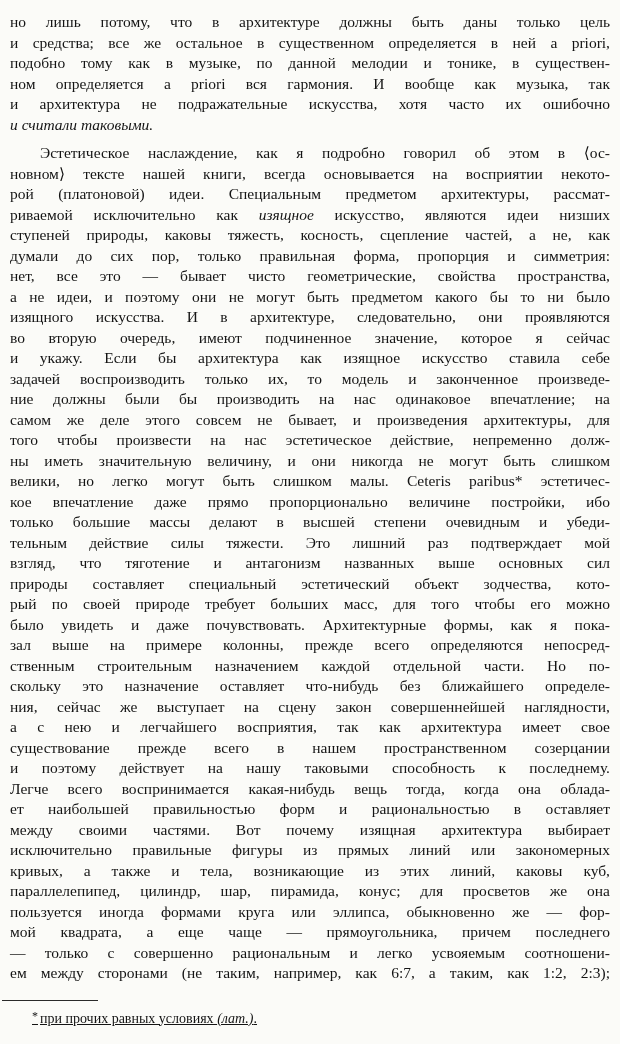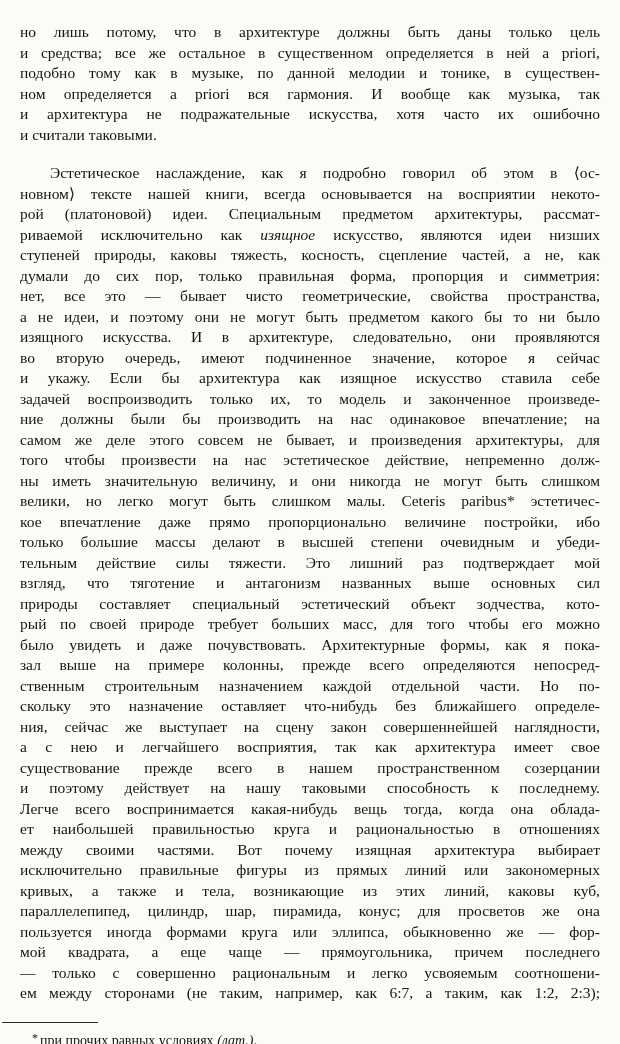--- a/index.html
+++ b/index.html
@@ -16,29 +16,30 @@
     color: #141414;
     font-family: "Liberation Serif", "DejaVu Serif", serif;
     box-sizing: border-box;
     padding: 4px 2px 0 2px;
     overflow: hidden;
   }
   .text-block {
     font-size: 15.5px;
     line-height: 20.5px;
   }
-  .paragraph { margin: 18px; }
+  .paragraph { margin: 8px; }
   .tline {
     text-align: justify;
     text-align-last: justify;
     text-justify: inter-word;
     white-space: normal;
   }
   .tline.last-left {
     text-align-last: left;
+    font-style: italic;
   }
   .tline.first-indent {
     text-indent: 30px;
   }
   .it { font-style: italic; }
   .footnote-rule {
     width: 96px;
     border: none;
     border-top: 1.5px solid #2a2a2a;
     margin: 16px 0 6px 0;
@@ -101,21 +102,21 @@
         <div class="tline">рый по своей природе требует больших масс, для того чтобы его можно</div>
         <div class="tline">было увидеть и даже почувствовать. Архитектурные формы, как я пока-</div>
         <div class="tline">зал выше на примере колонны, прежде всего определяются непосред-</div>
         <div class="tline">ственным строительным назначением каждой отдельной части. Но по-</div>
         <div class="tline">скольку это назначение оставляет что-нибудь без ближайшего определе-</div>
         <div class="tline">ния, сейчас же выступает на сцену закон совершеннейшей наглядности,</div>
         <div class="tline">а с нею и легчайшего восприятия, так как архитектура имеет свое</div>
         <div class="tline">существование прежде всего в нашем пространственном созерцании</div>
         <div class="tline">и поэтому действует на нашу таковыми способность к последнему.</div>
         <div class="tline">Легче всего воспринимается какая-нибудь вещь тогда, когда она облада-</div>
-        <div class="tline">ет наибольшей правильностью круга и рациональностью в отношениях</div>
+        <div class="tline">ет наибольшей правильностью форм и рациональностью в оставляет</div>
         <div class="tline">между своими частями. Вот почему изящная архитектура выбирает</div>
         <div class="tline">исключительно правильные фигуры из прямых линий или закономерных</div>
         <div class="tline">кривых, а также и тела, возникающие из этих линий, каковы куб,</div>
         <div class="tline">параллелепипед, цилиндр, шар, пирамида, конус; для просветов же она</div>
         <div class="tline">пользуется иногда формами круга или эллипса, обыкновенно же — фор-</div>
         <div class="tline">мой квадрата, а еще чаще — прямоугольника, причем последнего</div>
         <div class="tline">— только с совершенно рациональным и легко усвояемым соотношени-</div>
         <div class="tline">ем между сторонами (не таким, например, как 6:7, а таким, как 1:2, 2:3);</div>
       </div>
     </div>

